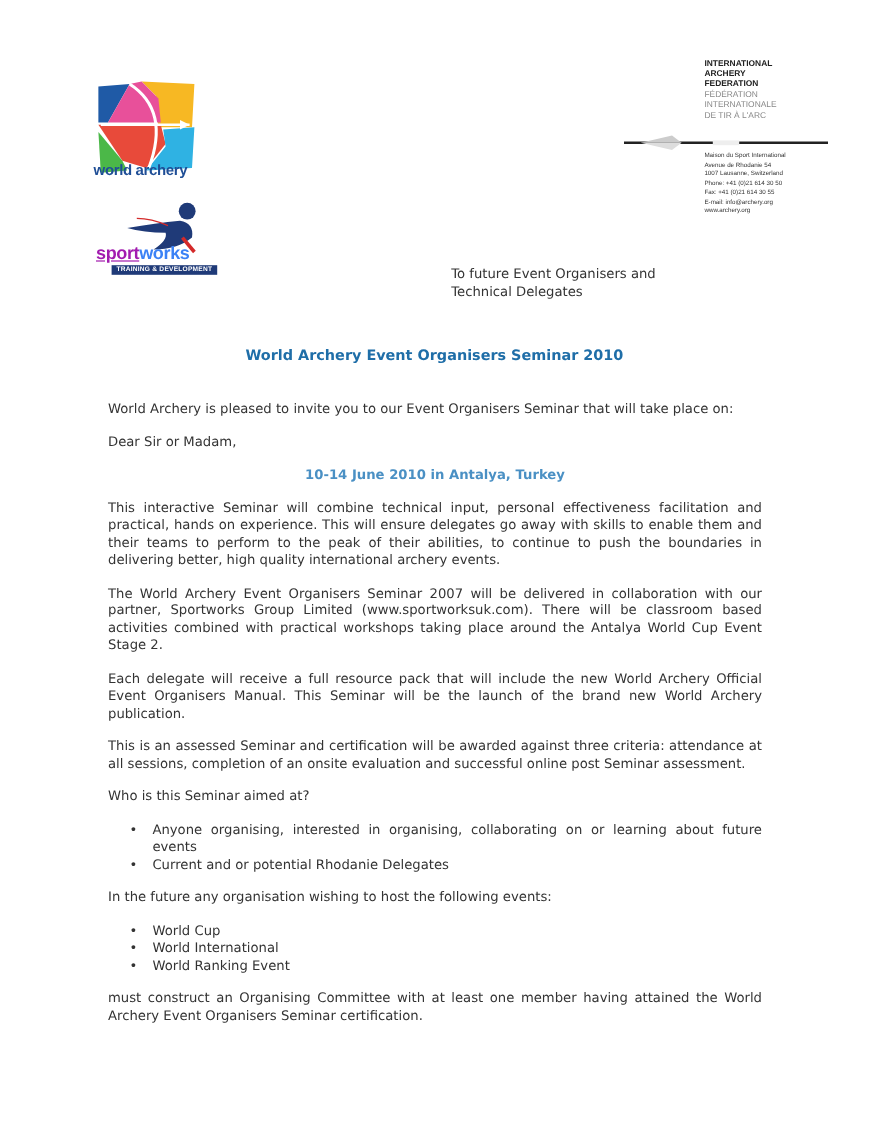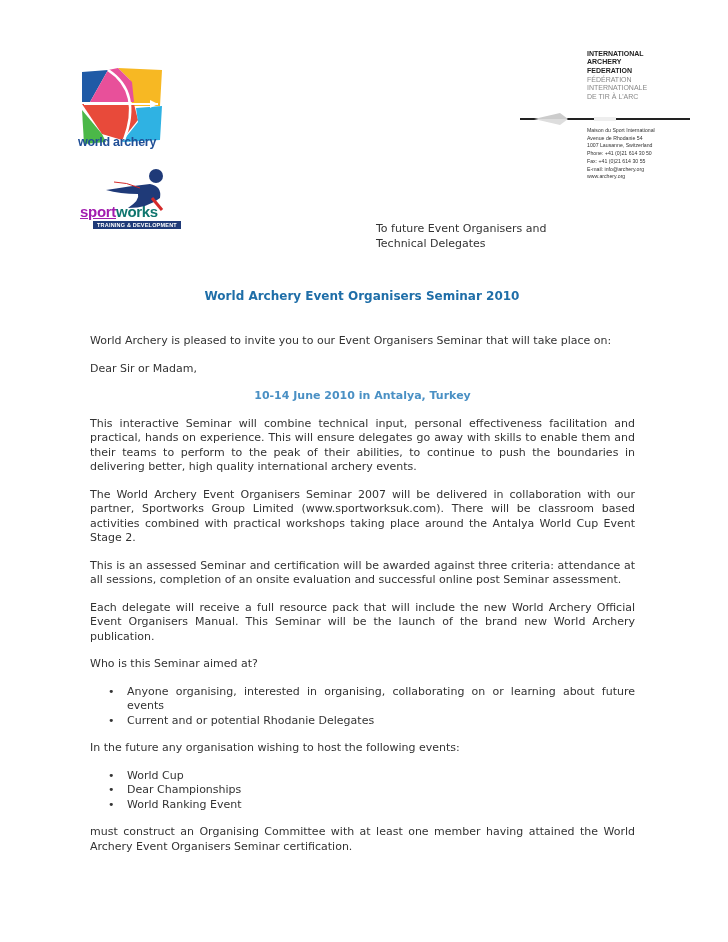--- a/index.html
+++ b/index.html
@@ -10,21 +10,21 @@
   
   .wa-logo { left: 80px; top: 62px; width: 84px; height: 88px; }
   .wa-text { left: 78px; top: 135px; font-family: "Liberation Sans", sans-serif; font-weight: bold;
              font-size: 12.5px; color: #1f4e96; letter-spacing: -0.3px; }
 
   
   .sw-logo { left: 100px; top: 168px; width: 80px; height: 45px; }
   .sw-text { left: 80px; top: 203px; font-family: "Liberation Sans", sans-serif; font-weight: bold;
              font-size: 15px; letter-spacing: -0.3px; }
   .sw-text .red { color: #a21caf; text-decoration: underline; }
-  .sw-text .blue { color: #0f766e; }
+  .sw-text .blue { color: #3b82f6; }
   .sw-band { left: 93px; top: 221px; background: #1f3a78; color: #ffffff; font-size: 5.5px;
              font-family: "Liberation Sans", sans-serif; font-weight: bold; padding: 1px 4px;
              letter-spacing: 0.2px; }
 
   
   .iaf { left: 520px; top: 50px; width: 180px; }
   .iaf-en { position: absolute; left: 67px; top: 0; font-family: "Liberation Sans", sans-serif;
             font-size: 7px; line-height: 8.3px; color: #222222; font-weight: bold; }
   .iaf-fr { position: absolute; left: 67px; top: 26px; font-family: "Liberation Sans", sans-serif;
             font-size: 7px; line-height: 8.3px; color: #888888; }
@@ -108,27 +108,27 @@
 </div>
 
 <div class="abs doc-title">World Archery Event Organisers Seminar 2010</div>
 
 <div class="abs body">
   <p class="left">World Archery is pleased to invite you to our Event Organisers Seminar that will take place on:</p>
   <p class="left">Dear Sir or Madam,</p>
   <p class="date-line">10-14 June 2010 in Antalya, Turkey</p>
   <p>This interactive Seminar will combine technical input, personal effectiveness facilitation and practical, hands on experience.  This will ensure delegates go away with skills to enable them and their teams to perform to the peak of their abilities, to continue to push the boundaries in delivering better, high quality international archery events.</p>
   <p>The World Archery Event Organisers Seminar 2007 will be delivered in collaboration with our partner, Sportworks Group Limited (www.sportworksuk.com). There will be classroom based activities combined with practical workshops taking place around the Antalya World Cup Event Stage 2.</p>
+  <p>Each delegate will receive a full resource pack that will include the new World Archery Official Event Organisers Manual. This Seminar will be the launch of the brand new World Archery publication.</p>
   <p>This is an assessed Seminar and certification will be awarded against three criteria: attendance at all sessions, completion of an onsite evaluation and successful online post Seminar assessment.</p>
-  <p>Each delegate will receive a full resource pack that will include the new World Archery Official Event Organisers Manual. This Seminar will be the launch of the brand new World Archery publication.</p>
   <p class="left">Who is this Seminar aimed at?</p>
   <ul>
     <li><span class="bullet">•</span><span>Anyone organising, interested in organising, collaborating on or learning about future events</span></li>
     <li><span class="bullet">•</span><span>Current and or potential Rhodanie Delegates</span></li>
   </ul>
   <p class="left">In the future any organisation wishing to host the following events:</p>
   <ul>
     <li><span class="bullet">•</span><span>World Cup</span></li>
-    <li><span class="bullet">•</span><span>Dear Championships</span></li>
+    <li><span class="bullet">•</span><span>World International</span></li>
     <li><span class="bullet">•</span><span>World Ranking Event</span></li>
   </ul>
   <p>must construct an Organising Committee with at least one member having attained the World Archery Event Organisers Seminar certification.</p>
 </div>
 
 </body></html>

